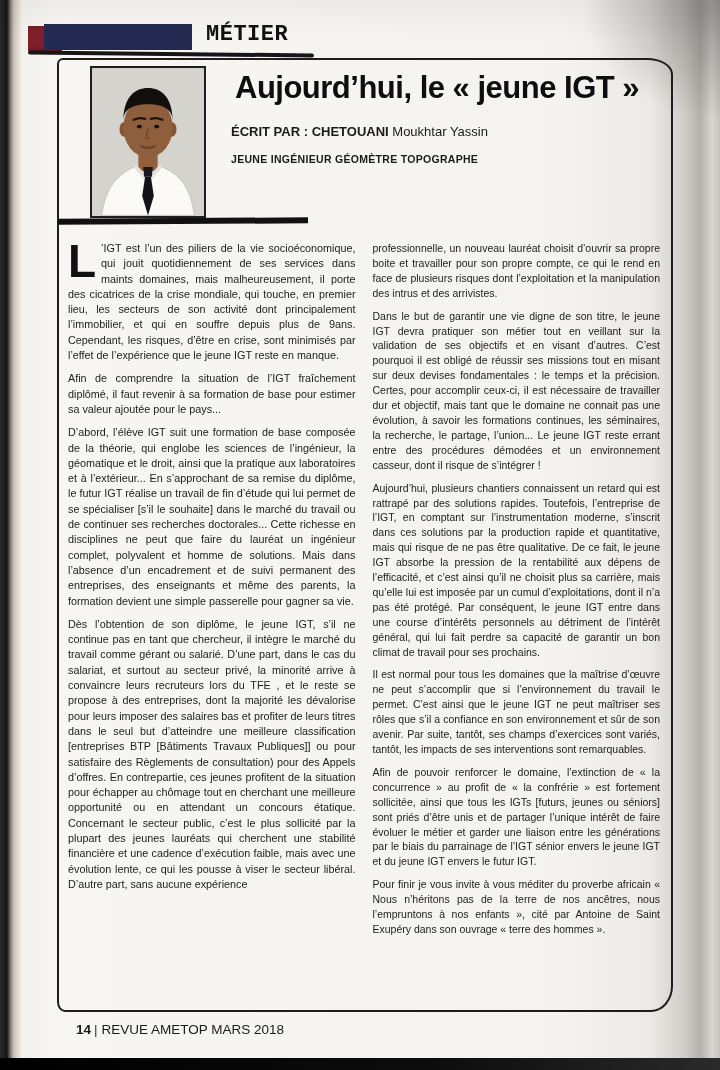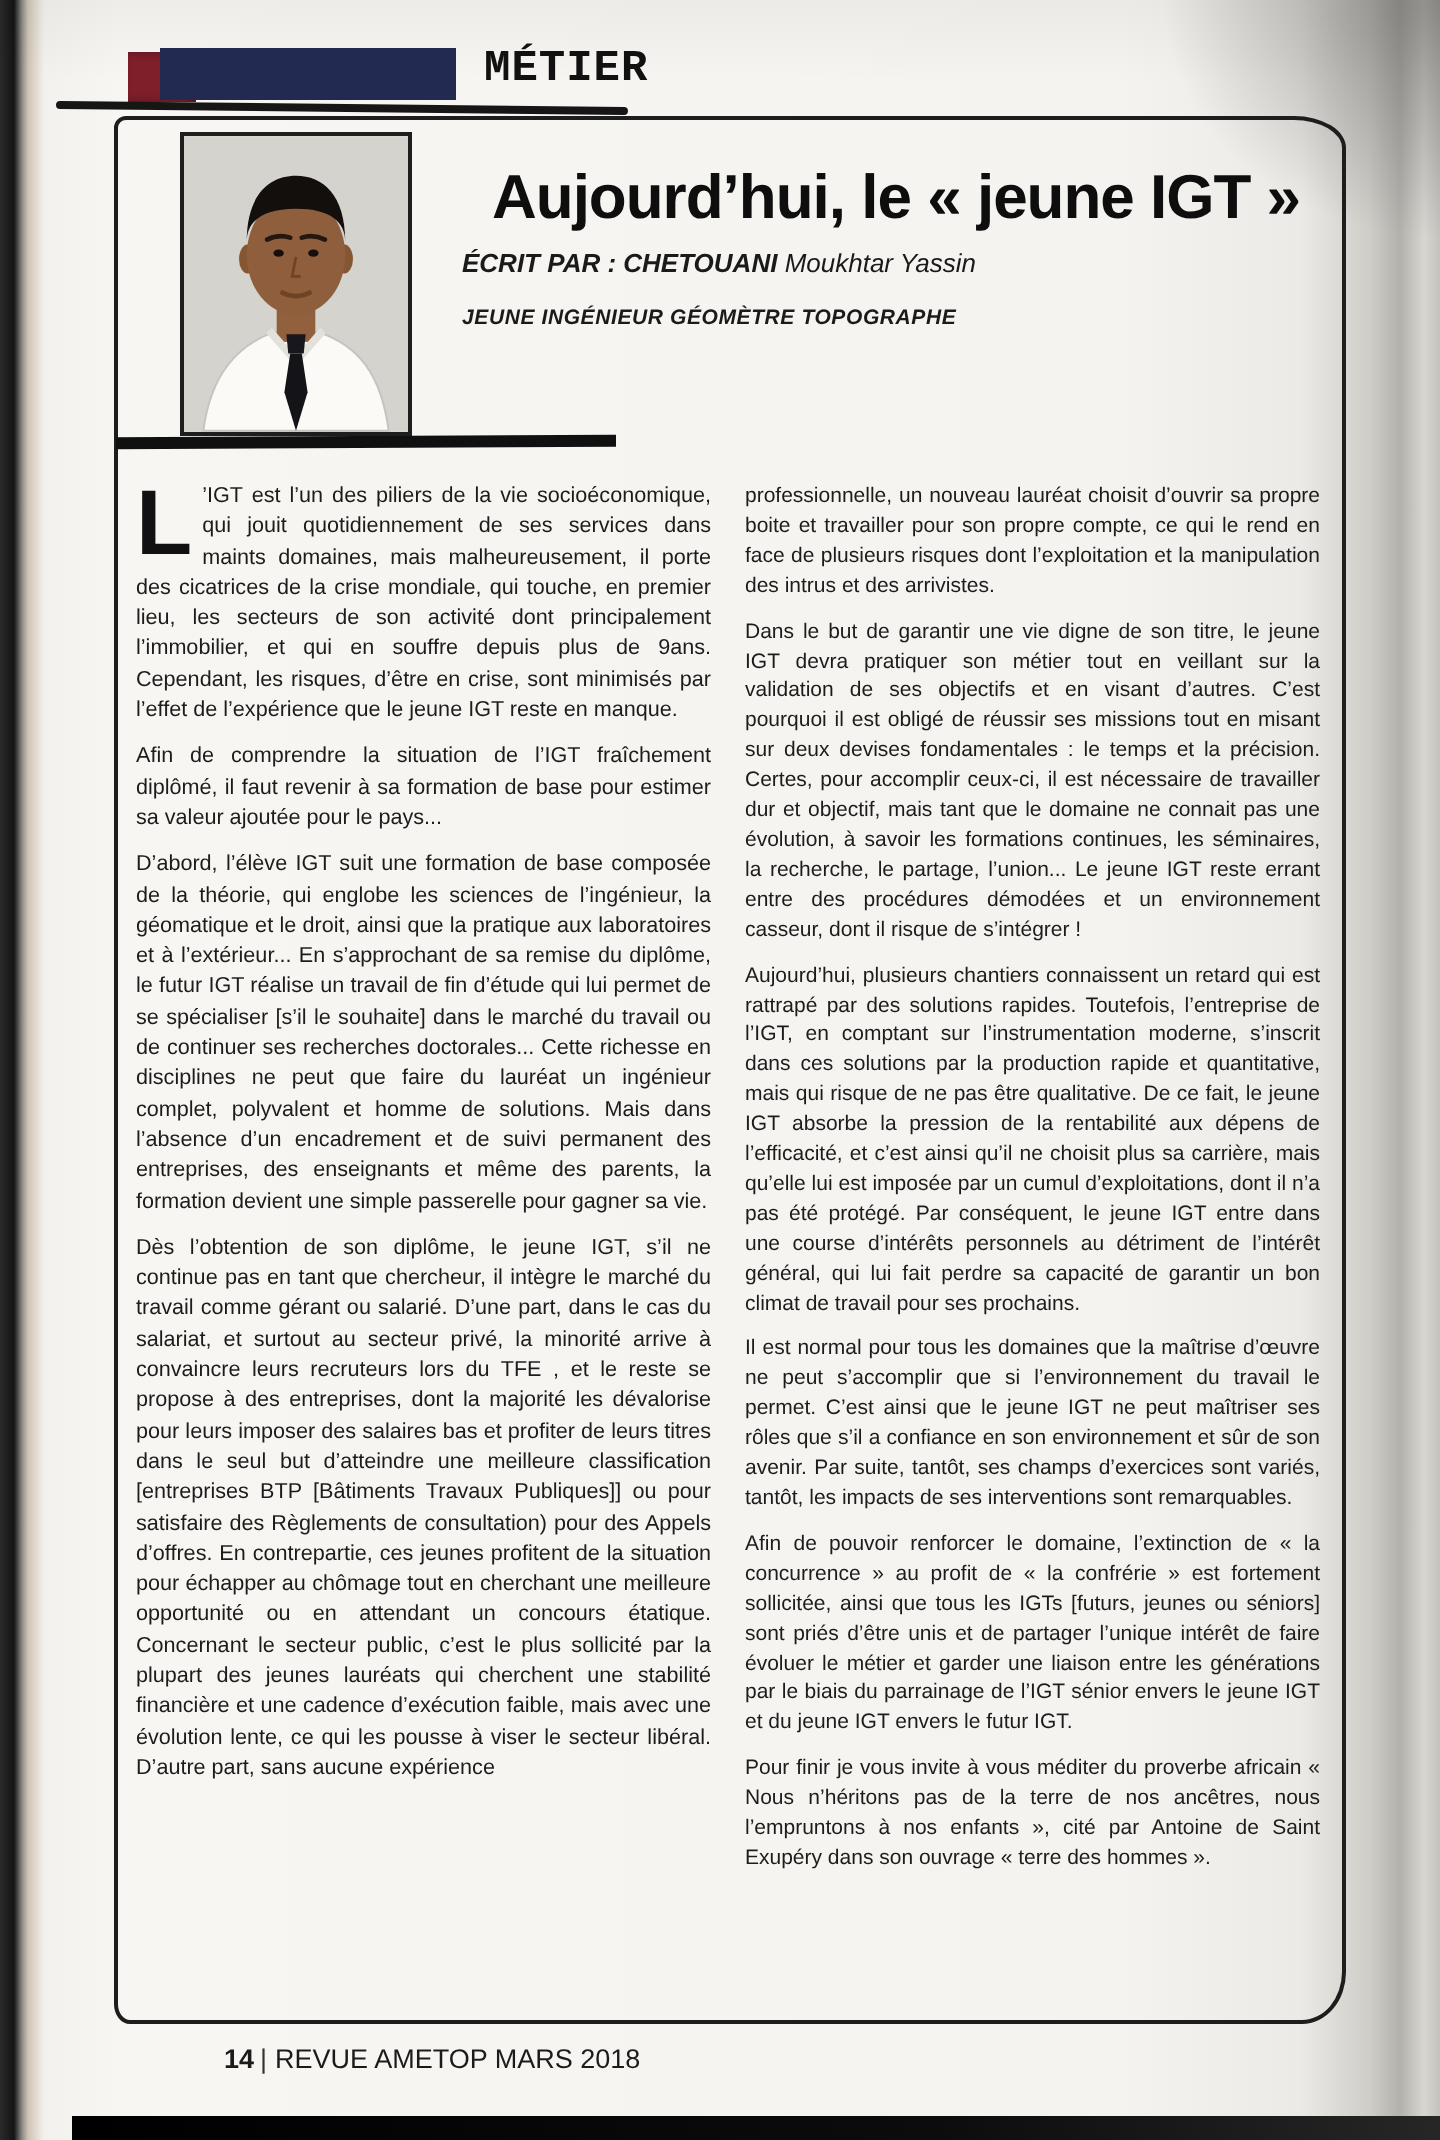--- a/index.html
+++ b/index.html
@@ -6,21 +6,21 @@
   body{
     width:720px;height:1070px;position:relative;overflow:hidden;
     font-family:"Liberation Sans", sans-serif;
     background:
       linear-gradient(180deg, rgba(0,0,0,0.04) 0, rgba(0,0,0,0) 40px),
       linear-gradient(90deg,
         #2a2a2a 0px, #141414 7px, #8a8a88 11px, #cfc3b2 14px,
         #f2f1ed 22px, #f7f6f2 60px, #f4f3ef 560px, #eceae6 650px,
         #cfcdc8 685px, #b3b1ac 700px, #d8d6d1 712px, #c4c2bd 720px);
   }
-  .noselect{user-select:none;margin-left:36px;}
+  .noselect{user-select:none;}
 
   
   .bottom-strip{position:absolute;left:0;bottom:0;width:720px;height:12px;
     background:linear-gradient(90deg,#000 0,#0c0c0c 60%,#2a2a2a 100%);}
   .corner-shade{position:absolute;right:0;top:0;width:140px;height:120px;
     background:radial-gradient(ellipse at top right, rgba(90,90,88,0.55), rgba(0,0,0,0) 70%);}
 
   
   .sec-header{position:absolute;left:28px;top:20px;height:34px;}
   .blk-red{position:absolute;left:0;top:6px;width:34px;height:25px;background:#7e1f2a;
@@ -38,21 +38,21 @@
     background:transparent;}
 
   
   .photo{position:absolute;left:90px;top:66px;width:116px;height:152px;
     border:2px solid #1e1e1e;background:#d8d6d1;box-sizing:border-box;}
   .photo svg{display:block;width:100%;height:100%;}
 
   
   .title{position:absolute;left:230px;top:66px;width:430px;
     font-size:31px;line-height:34px;font-weight:700;letter-spacing:-.5px;color:#0e0e0e;}
-  .byline{position:absolute;left:231px;top:124px;width:420px;color:#1a1a1a;font-style:italic;}
+  .byline{position:absolute;left:231px;top:124px;width:420px;color:#1a1a1a;}
   .byline .l1{font-size:13px;}
   .byline .b{font-weight:700;}
   .byline .l2{font-size:10.5px;font-weight:600;letter-spacing:.3px;margin-top:14px;}
 
   
   .heavy-rule{position:absolute;left:58px;top:218px;width:250px;height:5.5px;background:#101010;
     transform:rotate(-.3deg);}
 
   
   .cols{position:absolute;left:68px;top:241px;width:592px;display:flex;gap:17px;}
@@ -99,21 +99,21 @@
     <path d="M32.5 54 C32.5 30 44 20 58 20 C72 20 83.5 30 83.5 54 C83.5 44 76 37 58 37 C40 37 32.5 44 32.5 54 Z" fill="#130f0c"></path>
     <path d="M43 53 Q49 50 55 52" fill="none" stroke="#241711" stroke-width="2.4" stroke-linecap="round"></path>
     <path d="M61 52 Q67 50 73 53" fill="none" stroke="#241711" stroke-width="2.4" stroke-linecap="round"></path>
     <ellipse cx="49" cy="60" rx="2.7" ry="1.9" fill="#150f0b"></ellipse>
     <ellipse cx="67" cy="60" rx="2.7" ry="1.9" fill="#150f0b"></ellipse>
     <path d="M58 62 L56 72 L60.5 72" fill="none" stroke="#70441f" stroke-width="1.4"></path>
     <path d="M50 80 Q58 84.5 66 80" fill="none" stroke="#55301493" stroke-width="2.4"></path>
   </svg>
 </div>
 
-<h1 class="title" style="margin:16px;">Aujourd’hui, le « jeune IGT »</h1>
+<h1 class="title" style="margin:5px;">Aujourd’hui, le « jeune IGT »</h1>
 <div class="byline">
   <div class="l1"><span class="b">ÉCRIT PAR : </span><span class="b">CHETOUANI</span><span> Moukhtar Yassin</span></div>
   <div class="l2">JEUNE INGÉNIEUR GÉOMÈTRE TOPOGRAPHE</div>
 </div>
 
 <div class="cols">
   <div class="col col-left">
     <p><span class="dropcap">L</span><span>’IGT est l’un des piliers de la vie socioéconomique, qui jouit quotidiennement de ses services dans maints domaines, mais malheureusement, il porte des cicatrices de la crise mondiale, qui touche, en premier lieu, les secteurs de son activité dont principalement l’immobilier, et qui en souffre depuis plus de 9ans. Cependant, les risques, d’être en crise, sont minimisés par l’effet de l’expérience que le jeune IGT reste en manque.</span></p>
     <p>Afin de comprendre la situation de l’IGT fraîchement diplômé, il faut revenir à sa formation de base pour estimer sa valeur ajoutée pour le pays...</p>
     <p>D’abord, l’élève IGT suit une formation de base composée de la théorie, qui englobe les sciences de l’ingénieur, la géomatique et le droit, ainsi que la pratique aux laboratoires et à l’extérieur... En s’approchant de sa remise du diplôme, le futur IGT réalise un travail de fin d’étude qui lui permet de se spécialiser [s’il le souhaite] dans le marché du travail ou de continuer ses recherches doctorales... Cette richesse en disciplines ne peut que faire du lauréat un ingénieur complet, polyvalent et homme de solutions. Mais dans l’absence d’un encadrement et de suivi permanent des entreprises, des enseignants et même des parents, la formation devient une simple passerelle pour gagner sa vie.</p>

